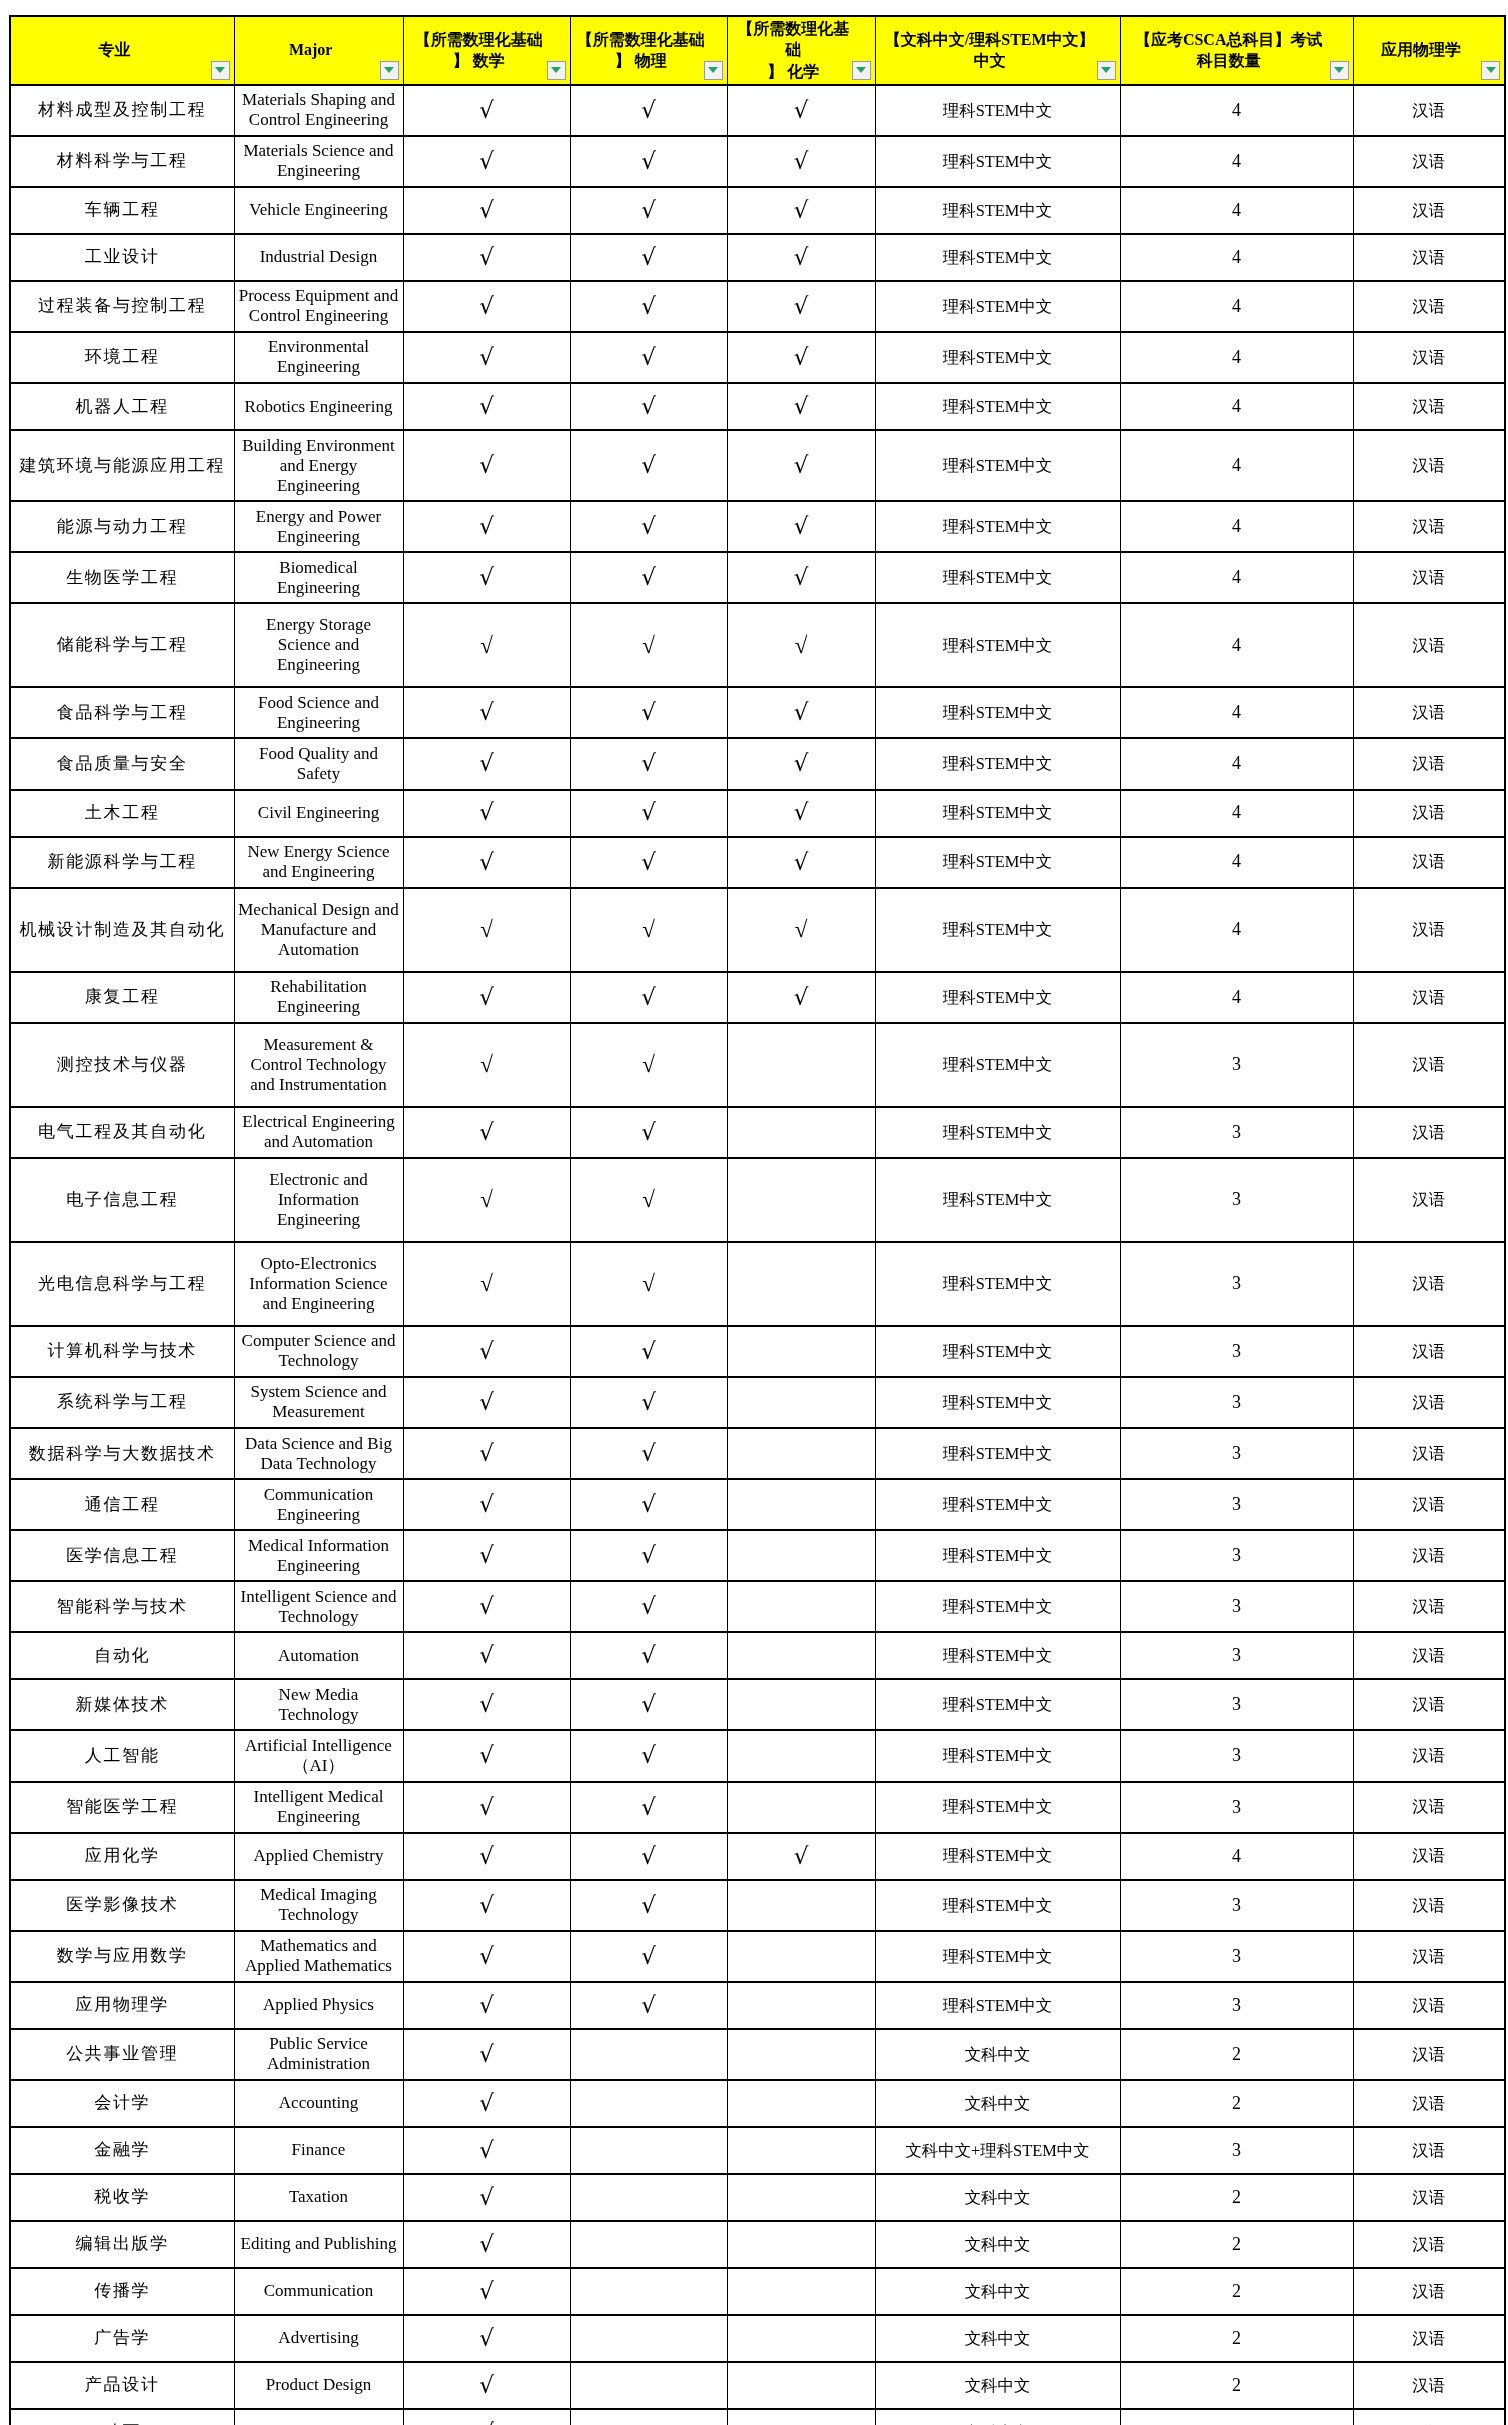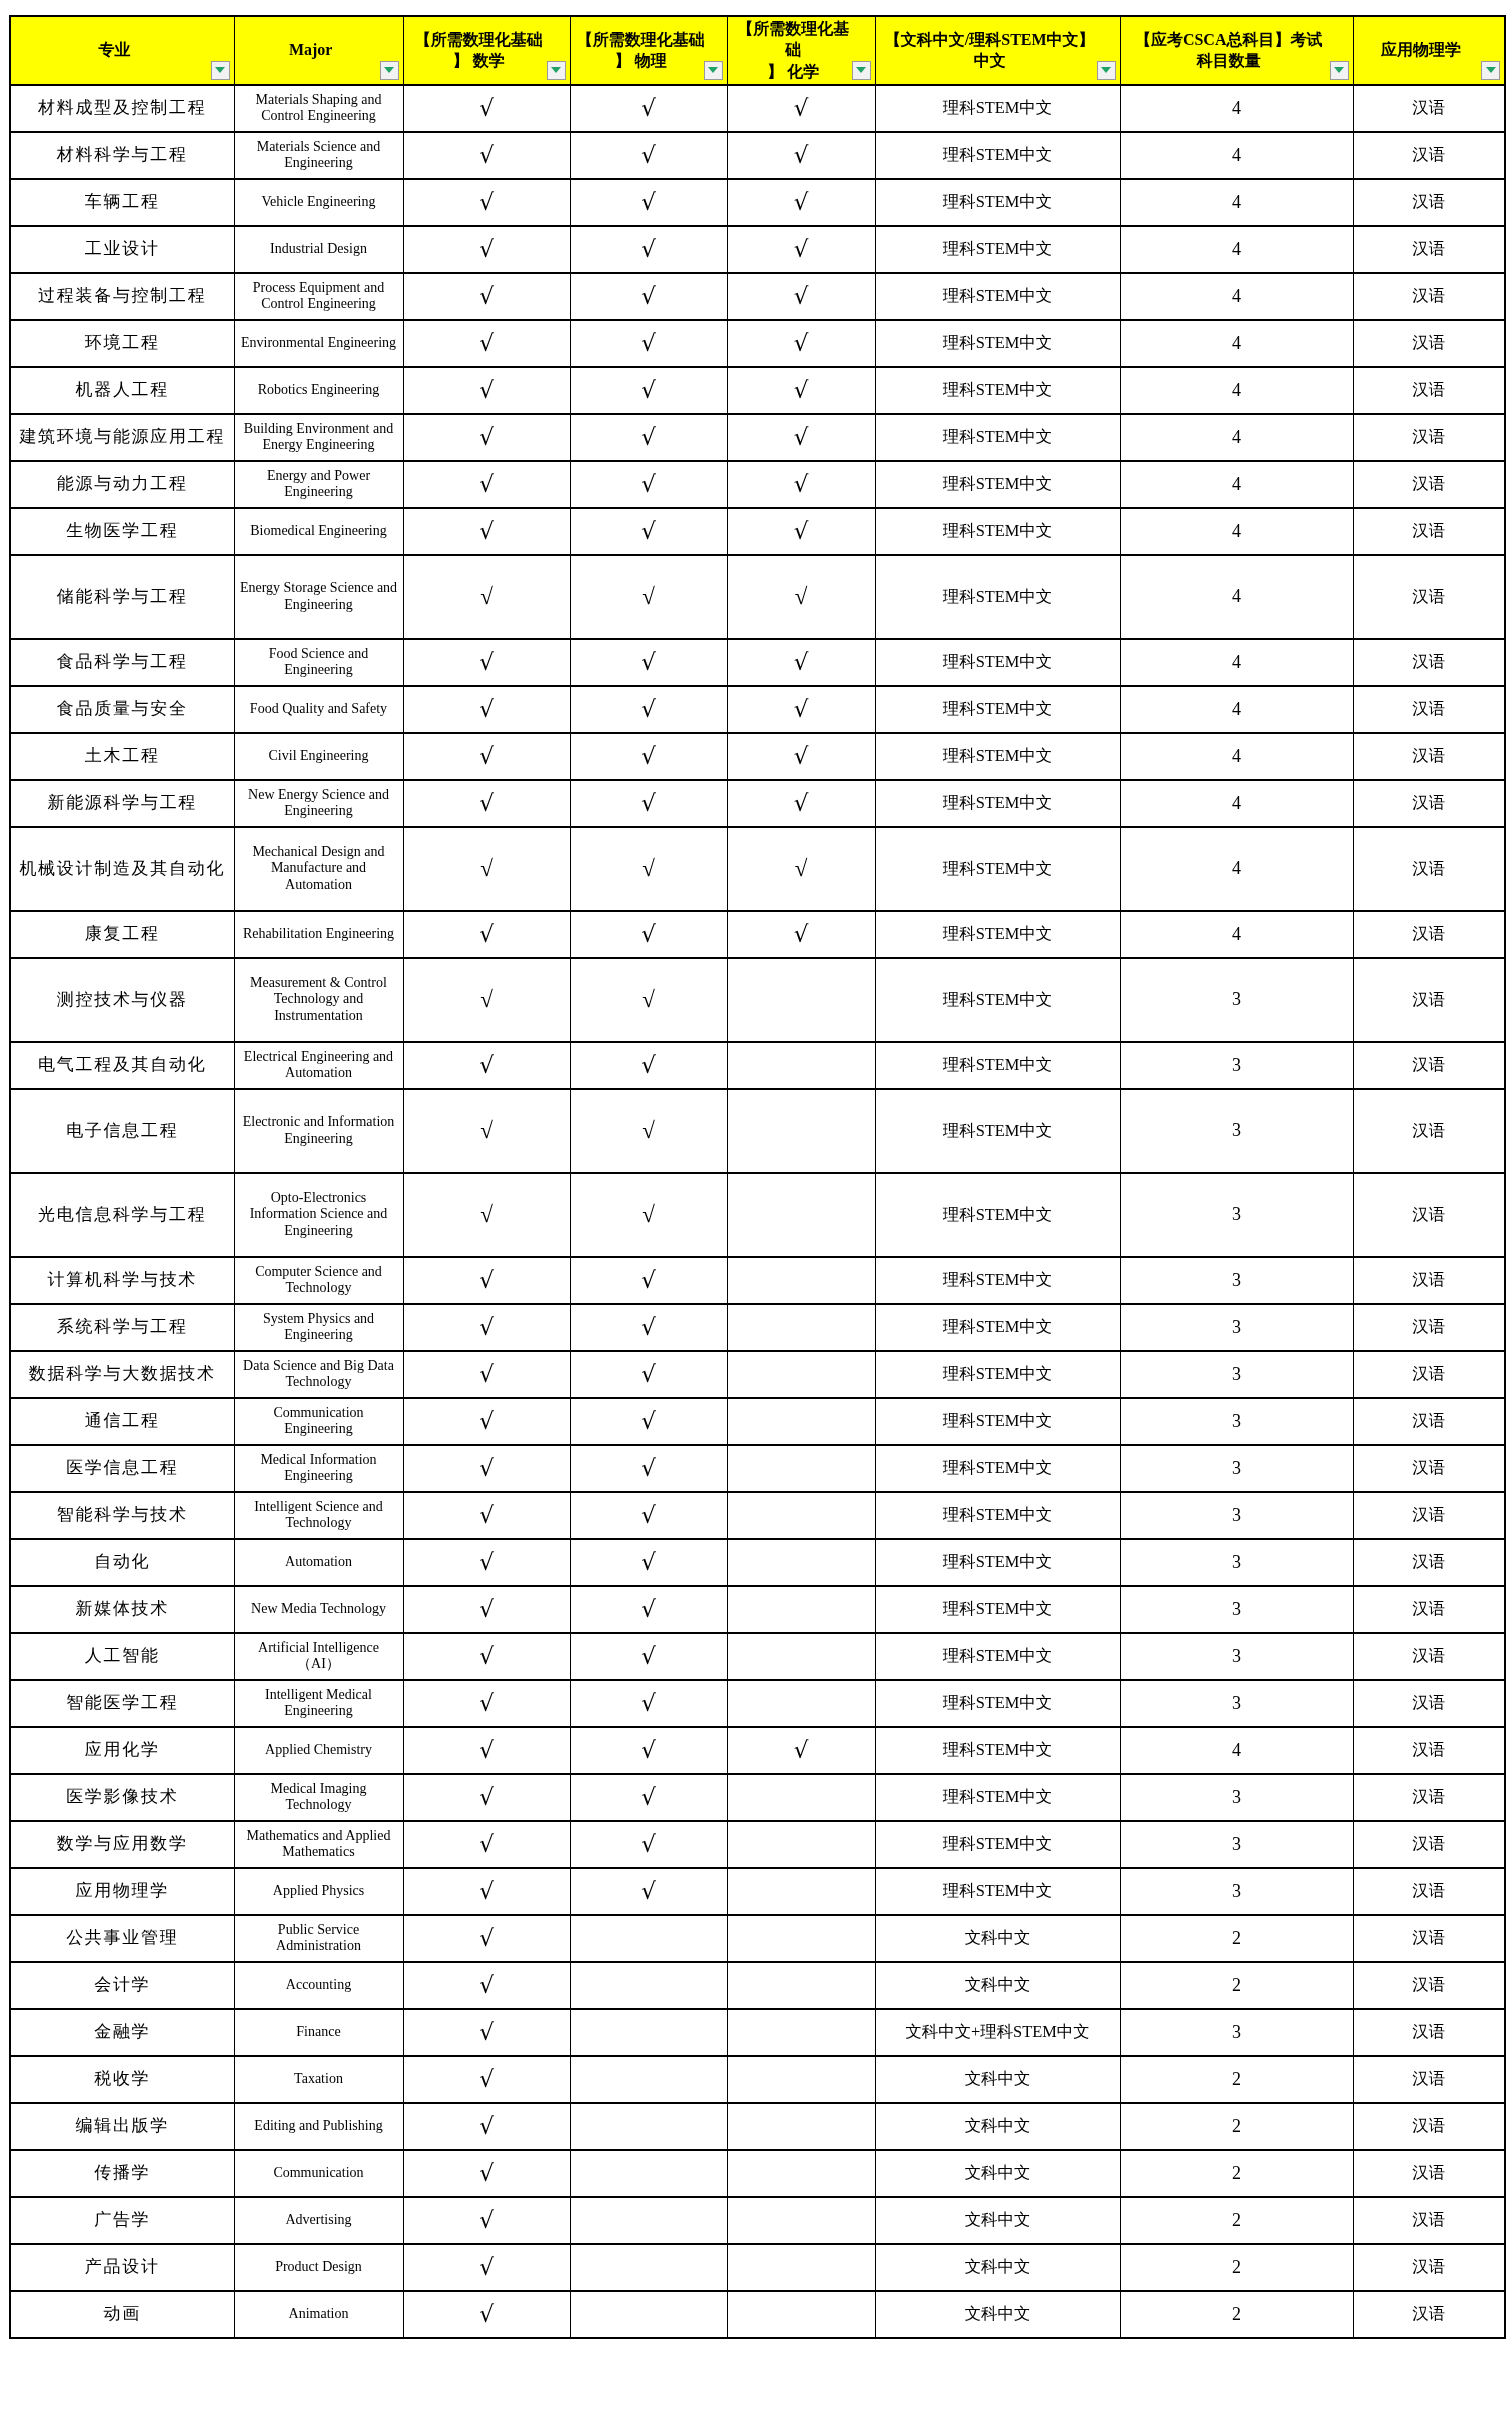--- a/index.html
+++ b/index.html
@@ -53,21 +53,21 @@
     border-right:5.1px solid transparent;
     border-top:6.8px solid #21A366;
   }
   td{
     padding:4.5px 3.4px;
     height:36px;
     font-size:16.4px;
     line-height:1.18;
   }
   td.c0{font-size:17px;letter-spacing:1.7px;margin-top:33px;}
-  td.c1{font-size:14px;}
+  td.c1{font-size:17px;}
   td.c2,td.c3,td.c4{font-size:23px;font-family:"DejaVu Serif","Liberation Serif",serif;}
   td.c6{font-size:18px;}
   td.c5,td.c7{font-size:16.4px;}
   tr.tall td{height:73px;font-family:Liberation Serif, serif;}
 </style>
 </head>
 <body>
 
 <div class="sheet">
   <table>
@@ -354,21 +354,21 @@
           <td class="c1">Computer Science and Technology</td>
           <td class="c2">√</td>
           <td class="c3">√</td>
           <td class="c4"></td>
           <td class="c5">理科STEM中文</td>
           <td class="c6">3</td>
           <td class="c7">汉语</td>
         </tr>
         <tr>
           <td class="c0">系统科学与工程</td>
-          <td class="c1">System Physics and Engineering</td>
+          <td class="c1">System Science and Measurement</td>
           <td class="c2">√</td>
           <td class="c3">√</td>
           <td class="c4"></td>
           <td class="c5">理科STEM中文</td>
           <td class="c6">3</td>
           <td class="c7">汉语</td>
         </tr>
         <tr>
           <td class="c0">数据科学与大数据技术</td>
           <td class="c1">Data Science and Big Data Technology</td>

